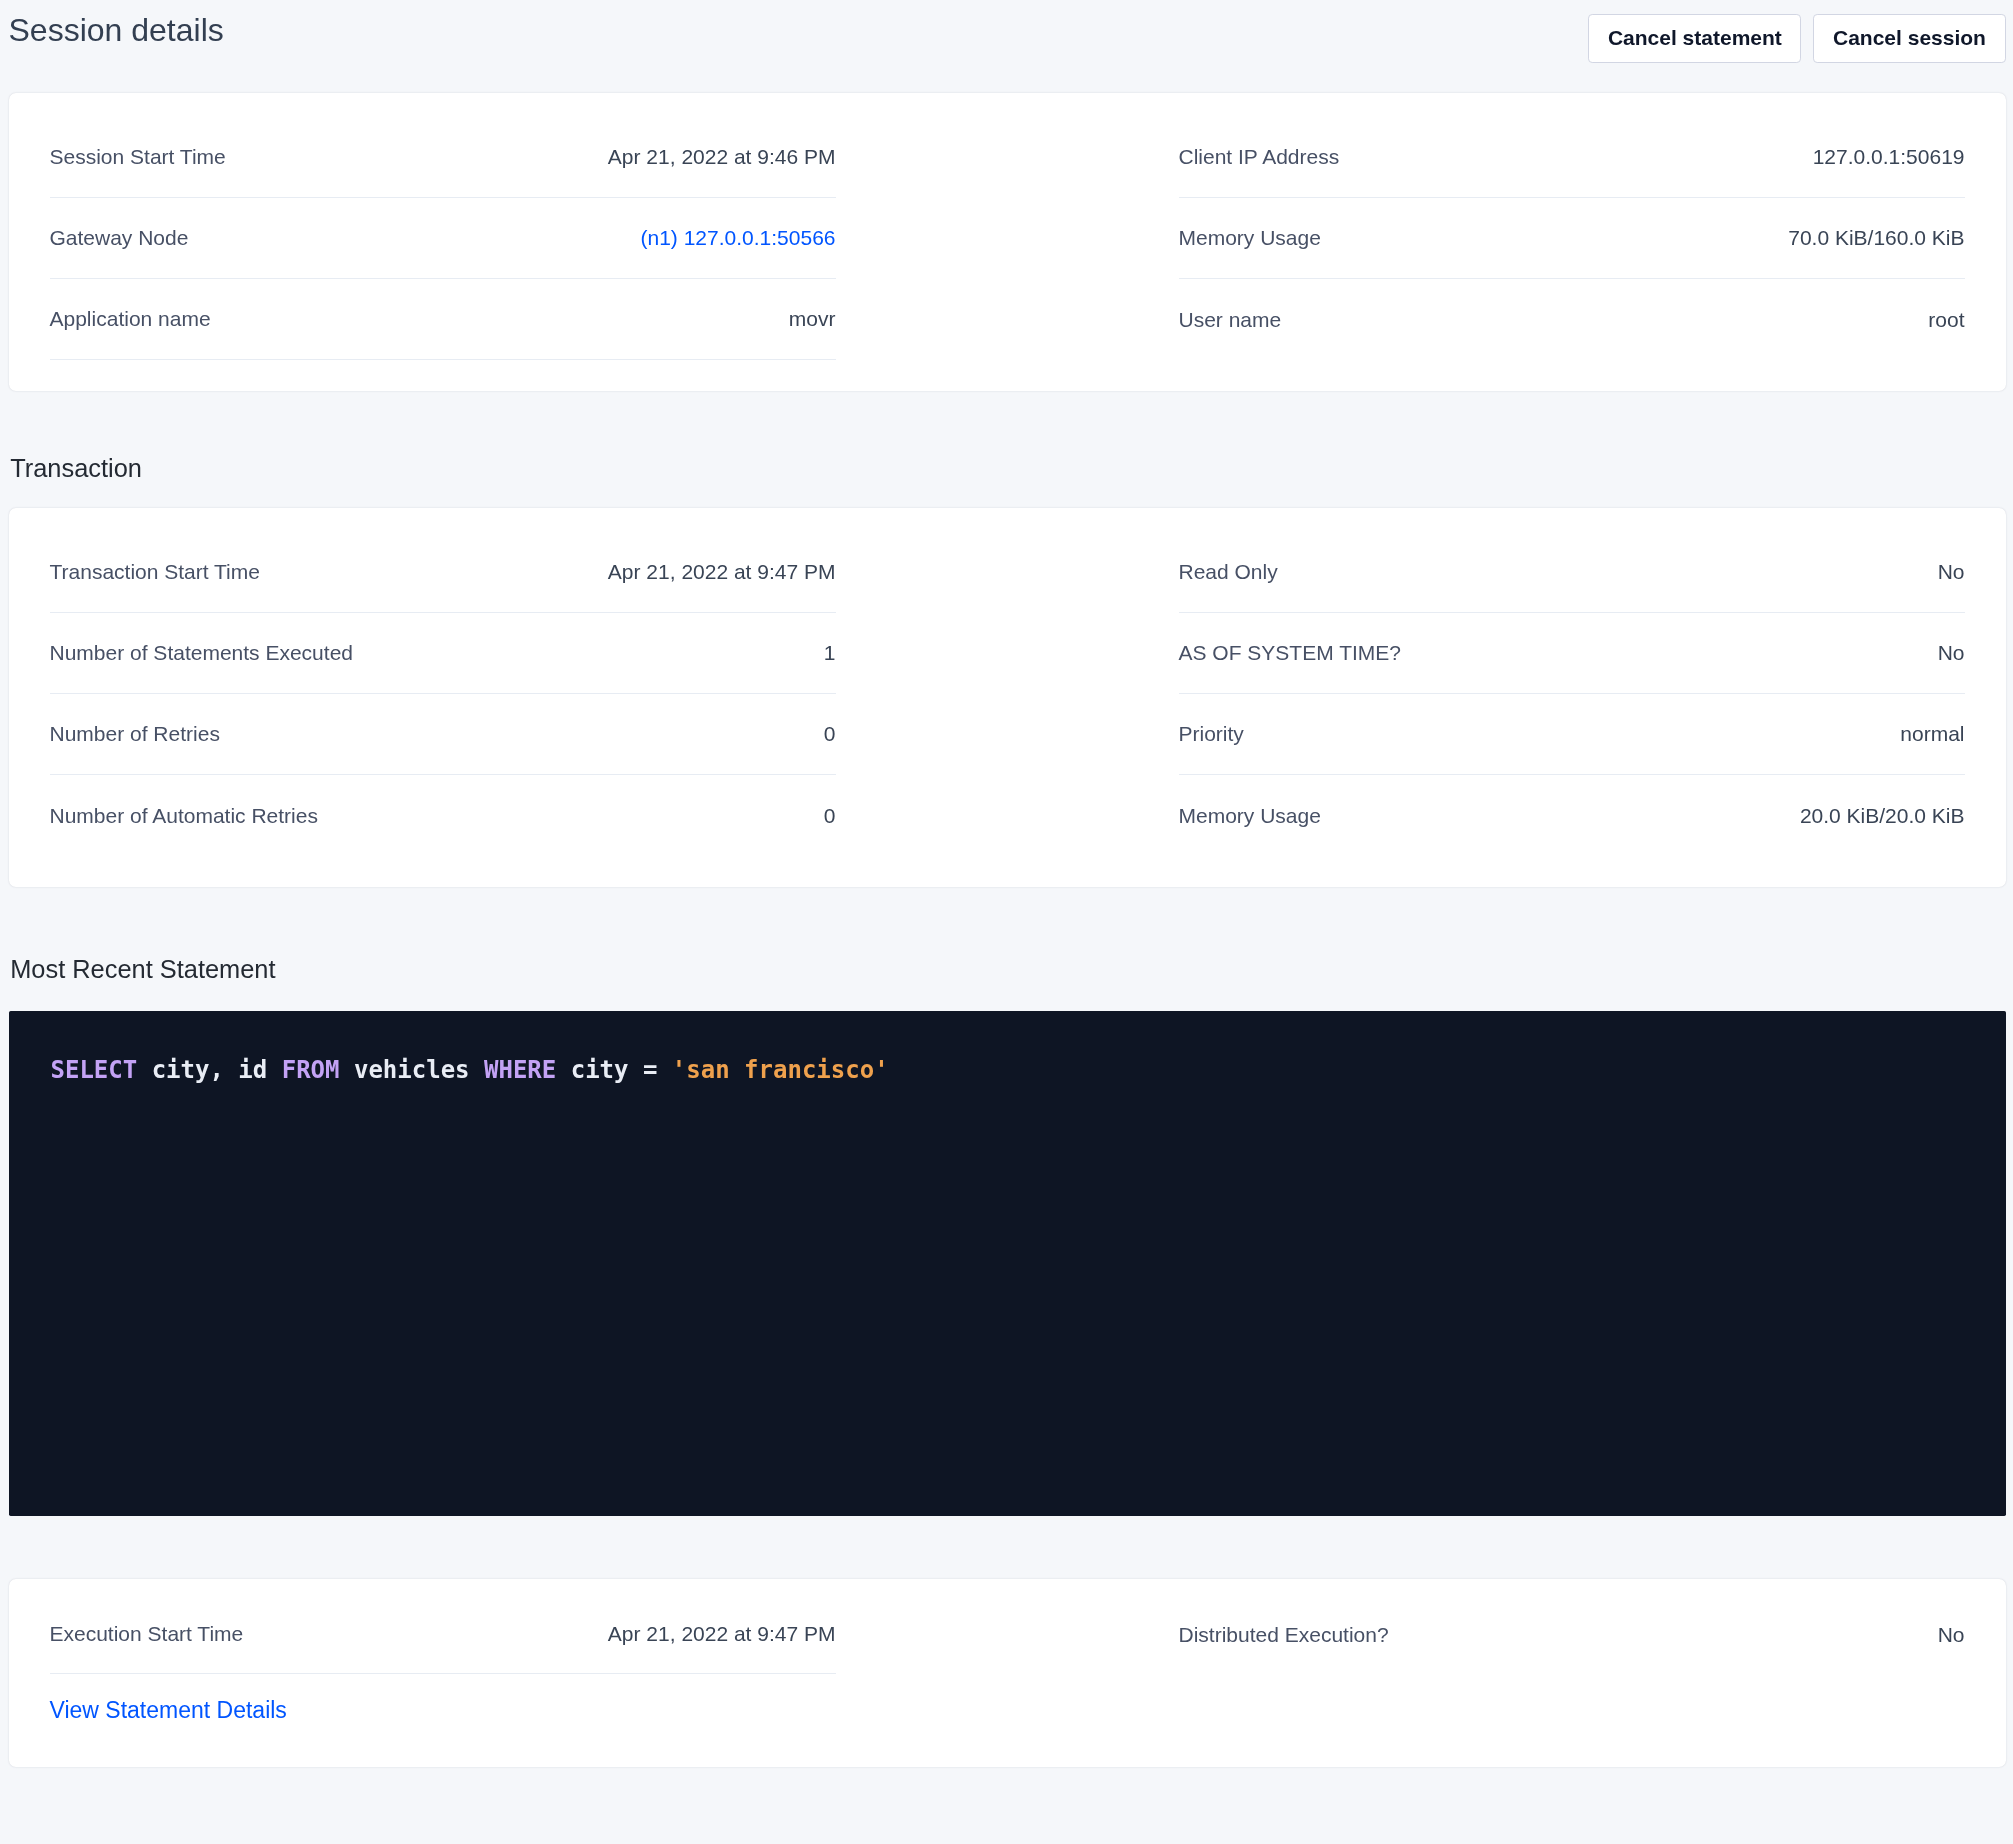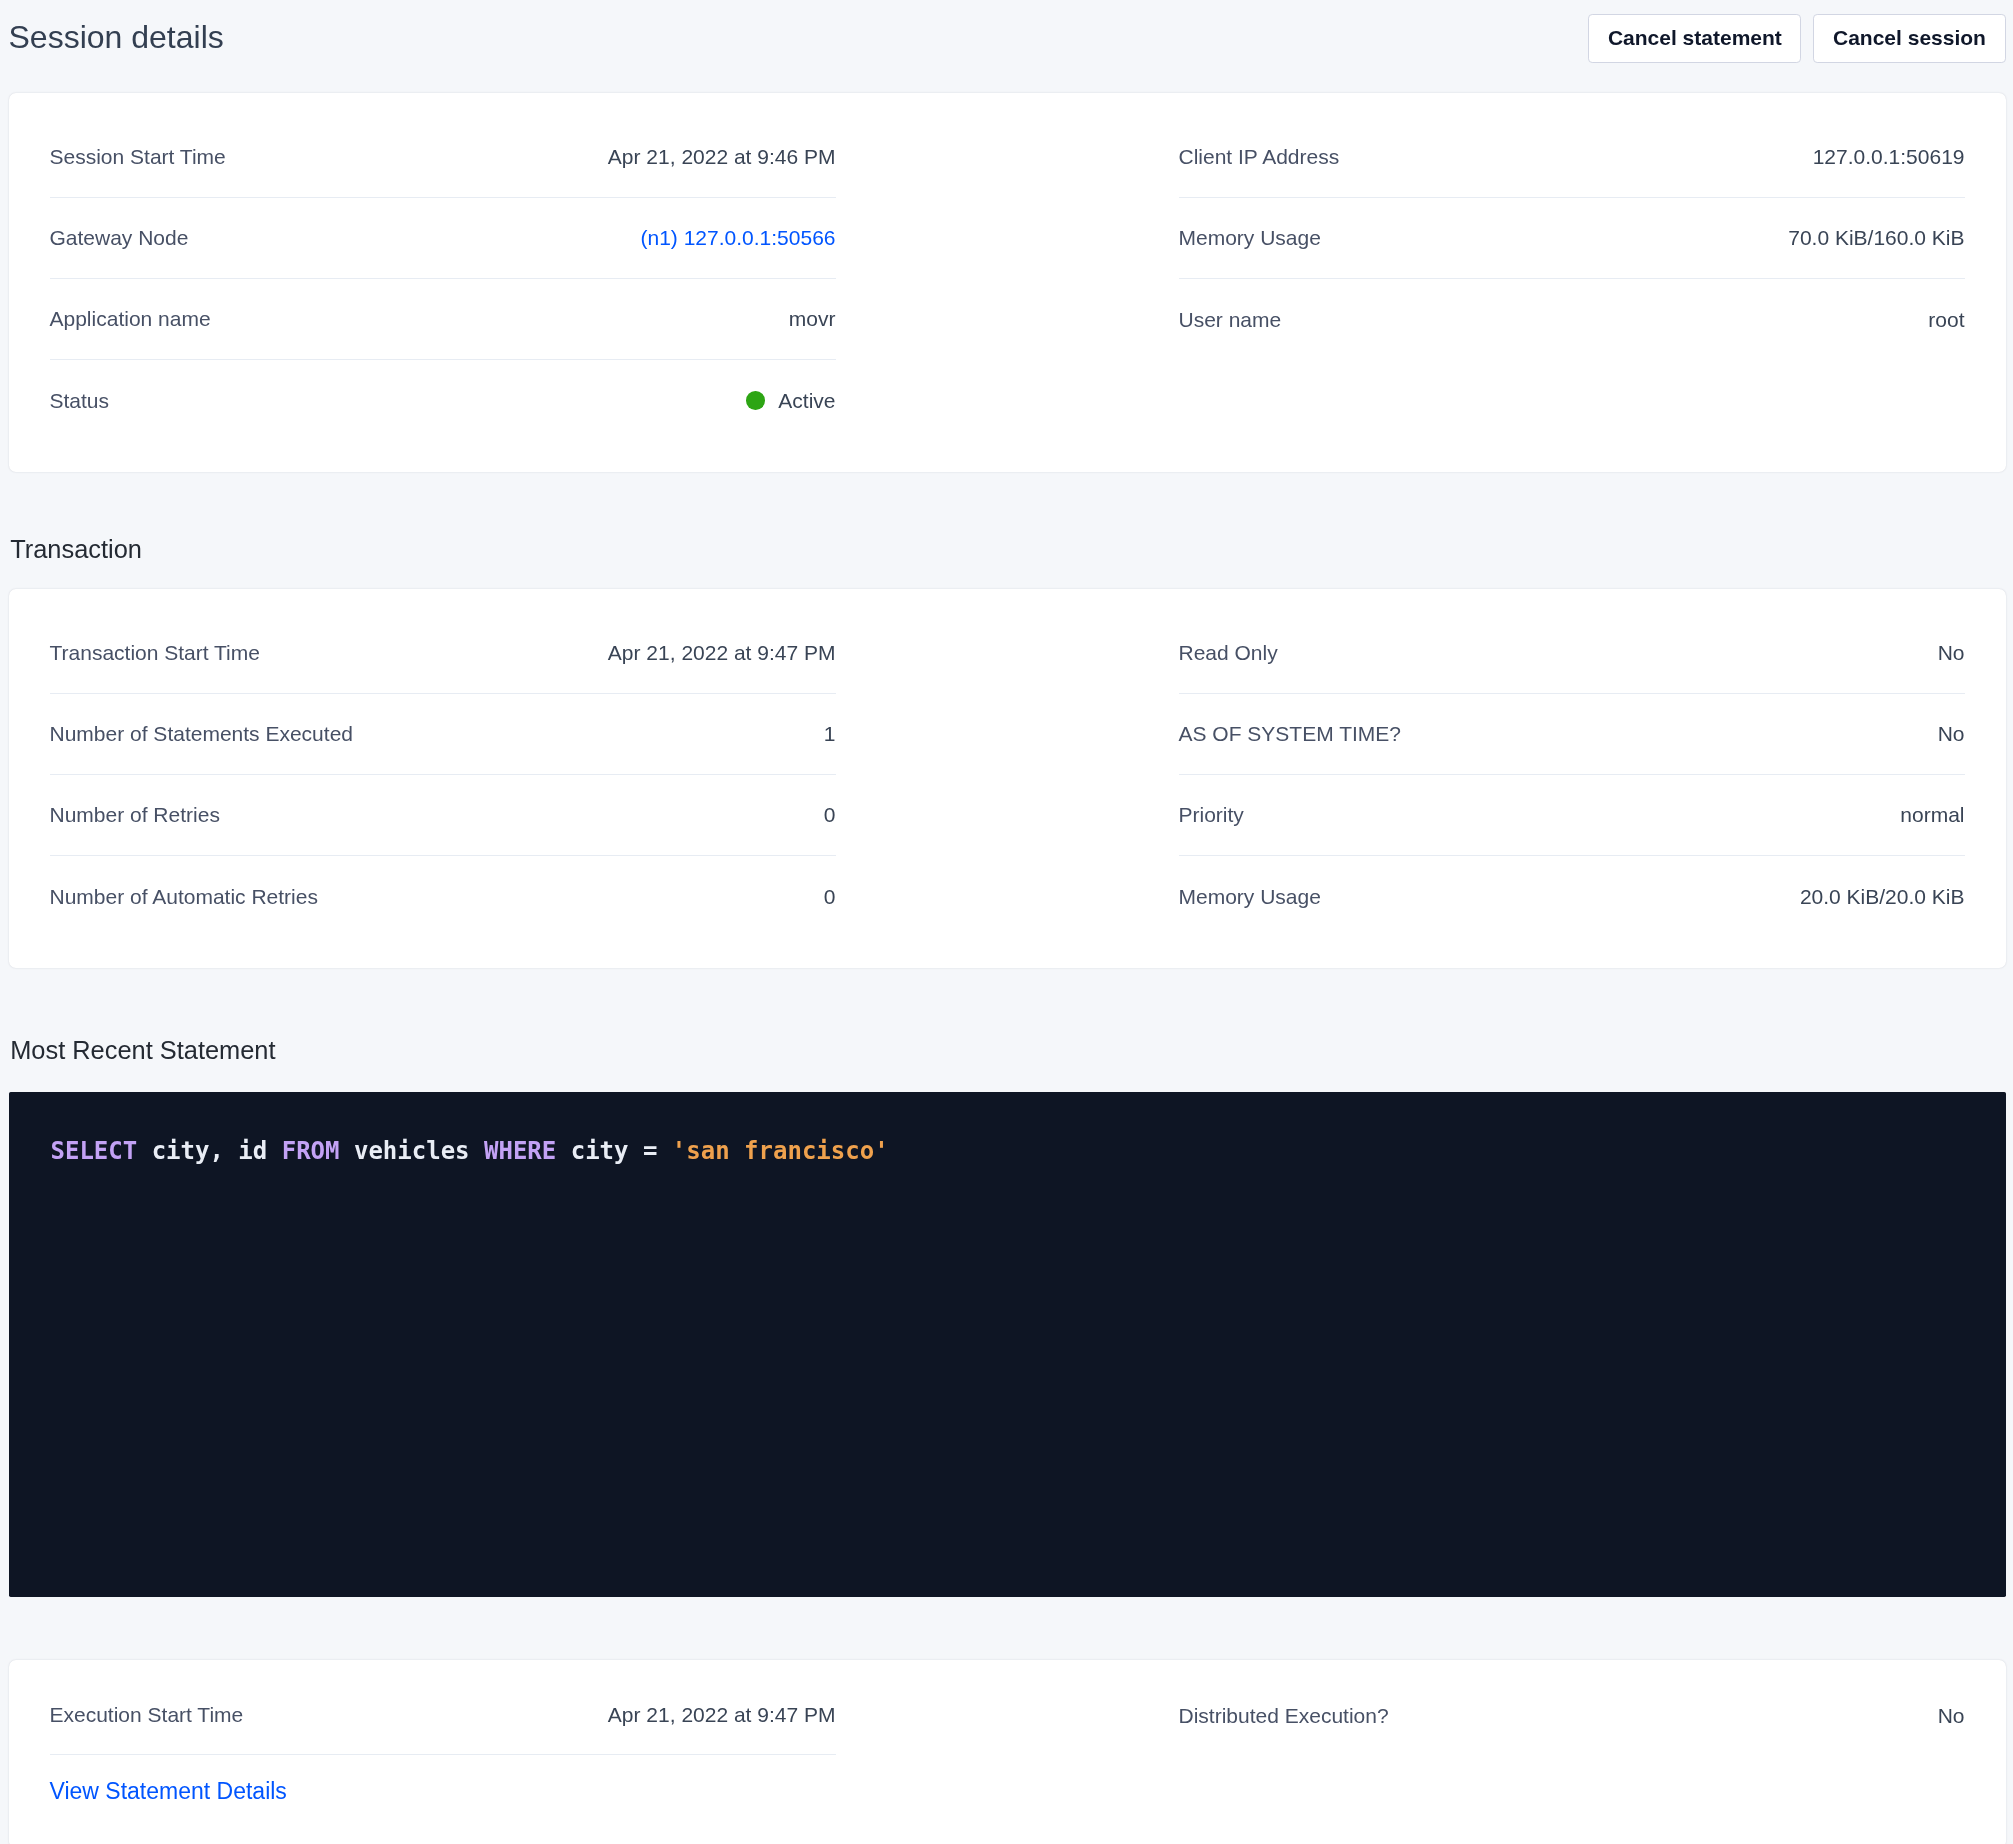--- a/index.html
+++ b/index.html
@@ -6,21 +6,21 @@
   html, body {
     width: 2014px; height: 1844px;
     overflow: hidden;
     background: #f5f7fa;
     font-family: "Liberation Sans", sans-serif;
     color: #394455;
   }
   .wrap { padding: 12px 8.5px 0; }
 
   
-  .page-header { display: flex; justify-content: space-between; align-items: center; }
+  .page-header { display: flex; justify-content: space-between; align-items: flex-start; }
   h1.page-title { font-size: 32px; font-weight: 500; color: #333f51; letter-spacing: 0; }
   .header-actions { display: flex; gap: 12px; padding-top: 1.7px; }
   .btn {
     background: #ffffff; border: 0.8px solid #d2d6e3; border-radius: 4.2px;
     height: 49px; padding: 0 18.6px; font-size: 21px; font-weight: 700;
     color: #0f172a; font-family: "Liberation Sans", sans-serif; cursor: pointer;
   }
 
   
   .card {
@@ -89,27 +89,20 @@
           <span class="lbl">Session Start Time</span>
           <span class="val">Apr 21, 2022 at 9:46 PM</span>
         </div>
         <div class="row">
           <span class="lbl">Gateway Node</span>
           <a href="#" class="val-link">(n1) 127.0.0.1:50566</a>
         </div>
         <div class="row">
           <span class="lbl">Application name</span>
           <span class="val">movr</span>
-        </div>
-        <div class="row last">
-          <span class="lbl">Status</span>
-          <span class="val status-val">
-            <span class="status-dot"></span>
-            <span>Active</span>
-          </span>
         </div>
       </div>
       <div class="col">
         <div class="row">
           <span class="lbl">Client IP Address</span>
           <span class="val">127.0.0.1:50619</span>
         </div>
         <div class="row">
           <span class="lbl">Memory Usage</span>
           <span class="val">70.0 KiB/160.0 KiB</span>

